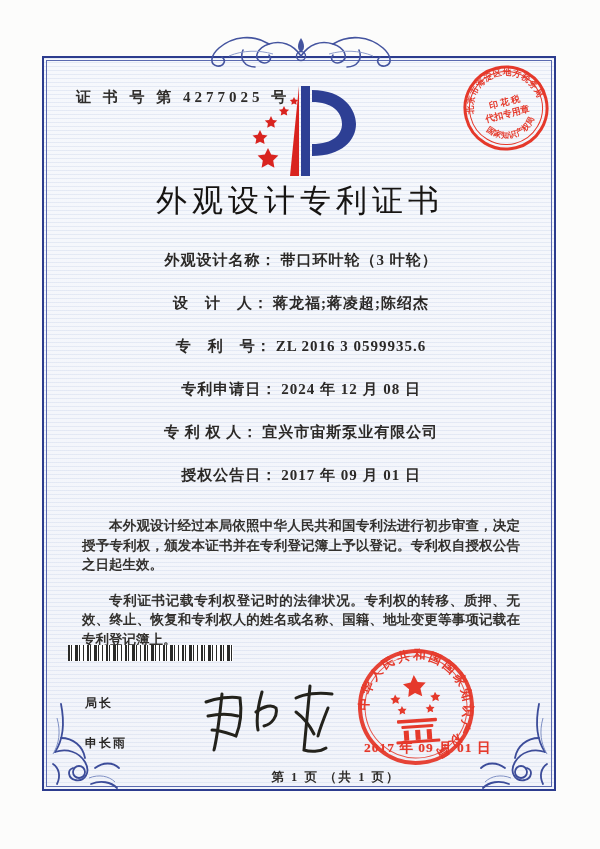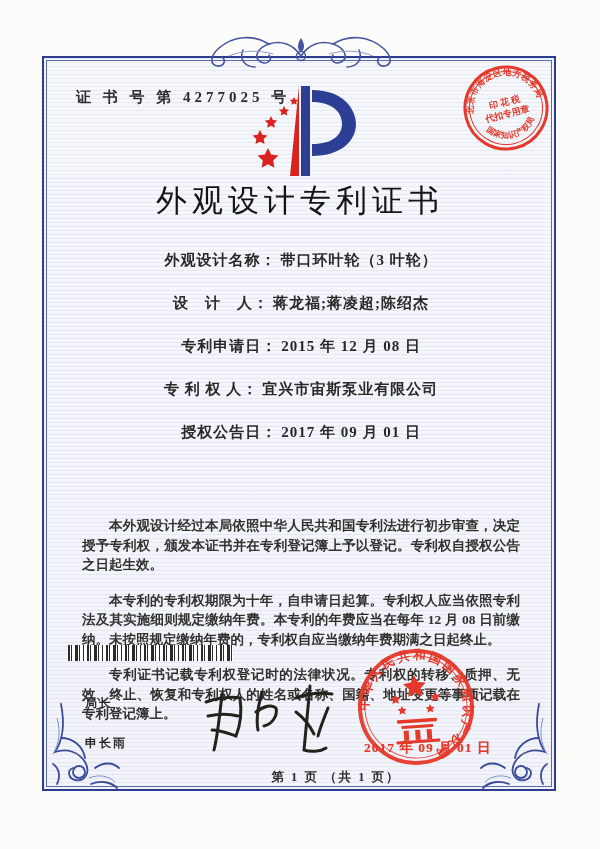--- a/index.html
+++ b/index.html
@@ -147,33 +147,35 @@
   <div class="title">外观设计专利证书</div>
 
   <div class="fields">
     <div class="field-row">
       <span class="lbl">外观设计名称：</span><span class="val">带口环叶轮（3 叶轮）</span>
     </div>
     <div class="field-row">
       <span class="lbl">设　计　人：</span><span class="val">蒋龙福;蒋凌超;陈绍杰</span>
     </div>
     <div class="field-row">
-      <span class="lbl">专利申请日：</span><span class="val">2015 年 12 月 08 日</span>
+      <span class="lbl">专　利　号：</span><span class="val">ZL 2016 3 0599935.6</span>
+    </div>
+    <div class="field-row">
+      <span class="lbl">专利申请日：</span><span class="val">2024 年 12 月 08 日</span>
     </div>
     <div class="field-row">
       <span class="lbl">专 利 权 人：</span><span class="val">宜兴市宙斯泵业有限公司</span>
     </div>
     <div class="field-row">
       <span class="lbl">授权公告日：</span><span class="val">2017 年 09 月 01 日</span>
     </div>
   </div>
 
   <div class="body-text">
     <p>本外观设计经过本局依照中华人民共和国专利法进行初步审查，决定授予专利权，颁发本证书并在专利登记簿上予以登记。专利权自授权公告之日起生效。</p>
-    <p>本专利的专利权期限为十年，自申请日起算。专利权人应当依照专利法及其实施细则规定缴纳年费。本专利的年费应当在每年 12 月 08 日前缴纳。未按照规定缴纳年费的，专利权自应当缴纳年费期满之日起终止。</p>
     <p>专利证书记载专利权登记时的法律状况。专利权的转移、质押、无效、终止、恢复和专利权人的姓名或名称、国籍、地址变更等事项记载在专利登记簿上。</p>
   </div>
 
   <div class="barcode"></div>
 
   <div class="sig-block">
     <div class="line">局长</div>
     <div class="line">申长雨</div>
   </div>
 

